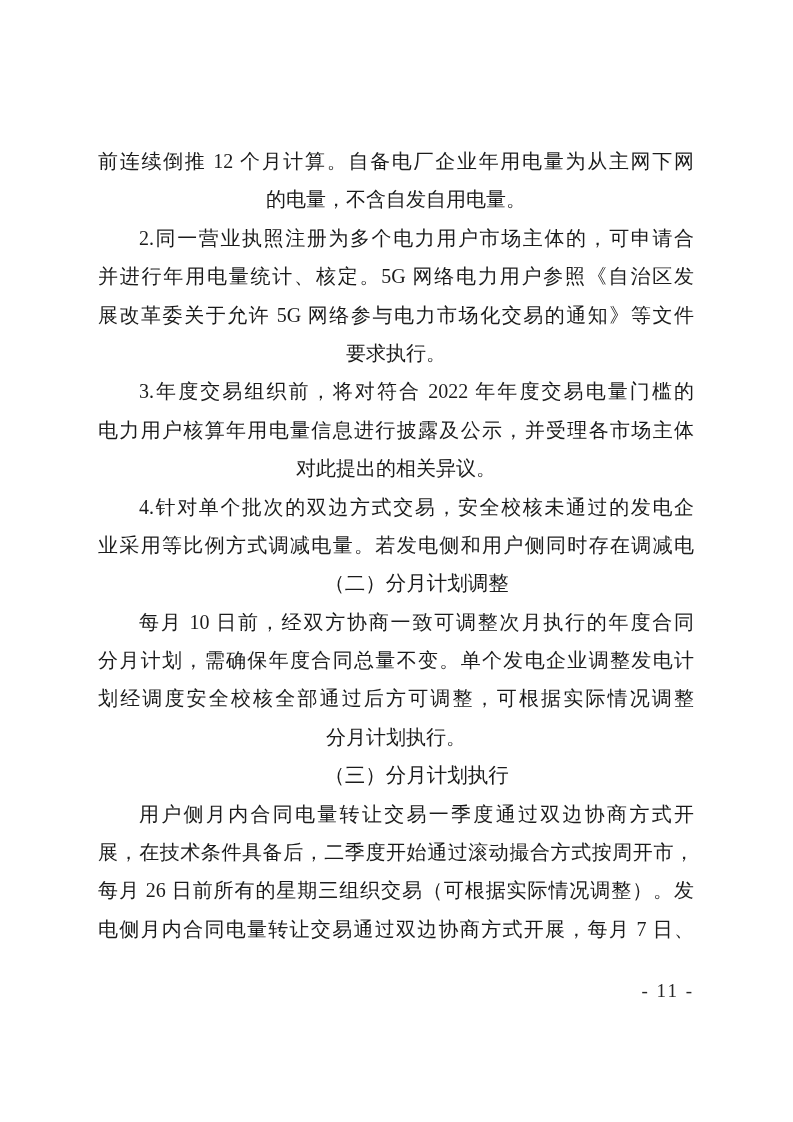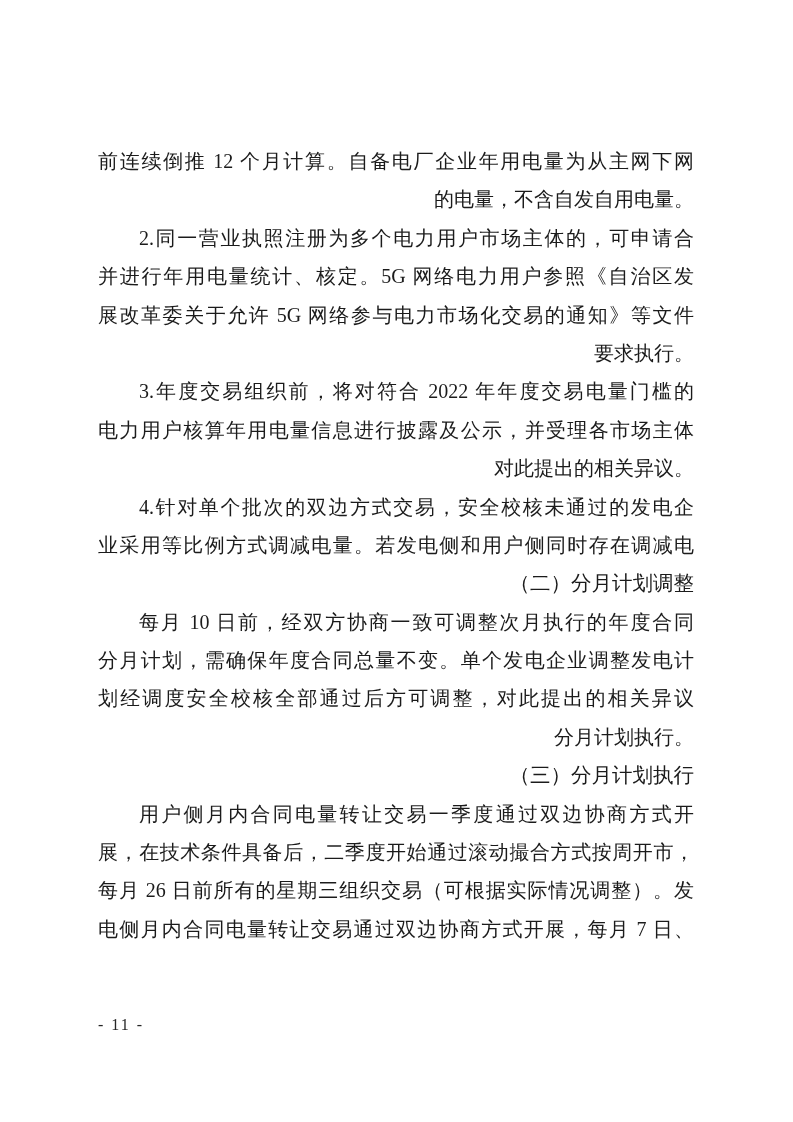--- a/index.html
+++ b/index.html
@@ -21,42 +21,42 @@
     position: absolute;
     left: 98px;
     top: 142px;
     width: 596px;
   }
   .line {
     font-size: 20px;
     line-height: 38.4px;
     height: 38.4px;
     overflow: hidden;
-    text-align: right;
+    text-align: center;
     white-space: nowrap;
   }
   .line.justify {
     white-space: normal;
     text-align: justify;
     text-align-last: justify;
   }
   .line.indent {
     padding-left: 41px;
   }
   .line.bold {
     font-weight: 400;
     font-size: 20.5px;
   }
   .footer {
     position: absolute;
     left: 98px;
-    top: 1016px;
+    top: 980px;
     width: 596px;
-    text-align: left;
-    font-size: 16px;
+    text-align: right;
+    font-size: 19px;
     letter-spacing: 2px;
     color: #262626;
   }
 </style>
 </head>
 <body>
 
 <div class="page">
   <div class="doc-body">
       <div class="line justify">前连续倒推 12 个月计算。自备电厂企业年用电量为从主网下网</div>
@@ -66,21 +66,21 @@
       <div class="line justify">展改革委关于允许 5G 网络参与电力市场化交易的通知》等文件</div>
       <div class="line">要求执行。</div>
       <div class="line indent justify">3.年度交易组织前，将对符合 2022 年年度交易电量门槛的</div>
       <div class="line justify">电力用户核算年用电量信息进行披露及公示，并受理各市场主体</div>
       <div class="line">对此提出的相关异议。</div>
       <div class="line indent justify">4.针对单个批次的双边方式交易，安全校核未通过的发电企</div>
       <div class="line justify">业采用等比例方式调减电量。若发电侧和用户侧同时存在调减电</div>
       <div class="line indent bold">（二）分月计划调整</div>
       <div class="line indent justify">每月 10 日前，经双方协商一致可调整次月执行的年度合同</div>
       <div class="line justify">分月计划，需确保年度合同总量不变。单个发电企业调整发电计</div>
-      <div class="line justify">划经调度安全校核全部通过后方可调整，对此提出的相关异议</div>
+      <div class="line justify">划经调度安全校核全部通过后方可调整，可根据实际情况调整</div>
       <div class="line">分月计划执行。</div>
       <div class="line indent bold">（三）分月计划执行</div>
       <div class="line indent justify">用户侧月内合同电量转让交易一季度通过双边协商方式开</div>
       <div class="line justify">展，在技术条件具备后，二季度开始通过滚动撮合方式按周开市，</div>
       <div class="line justify">每月 26 日前所有的星期三组织交易（可根据实际情况调整）。发</div>
       <div class="line justify">电侧月内合同电量转让交易通过双边协商方式开展，每月 7 日、</div>
     </div>
   <div class="footer">
     <span>- 11 -</span>
   </div>

